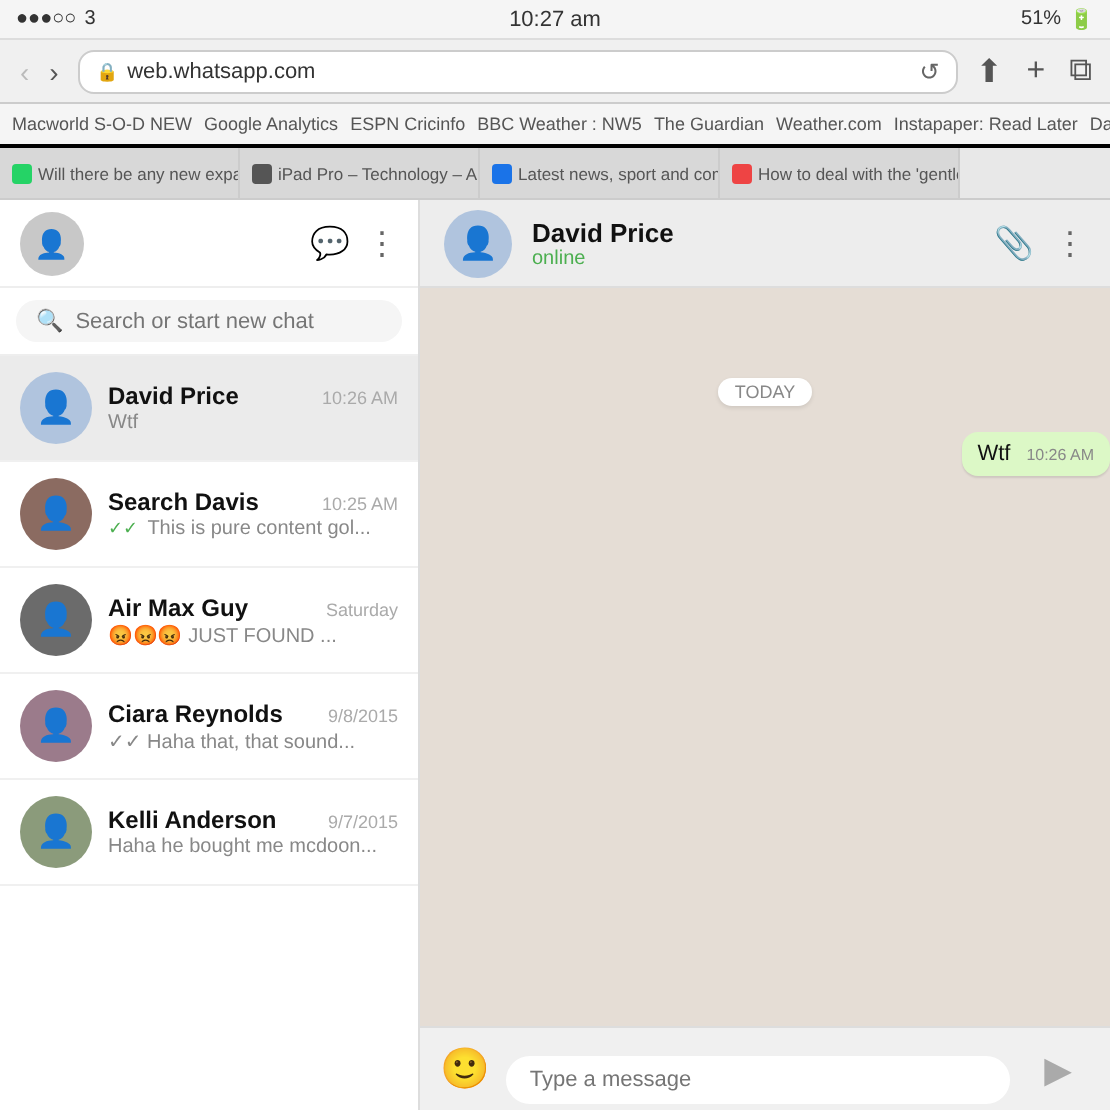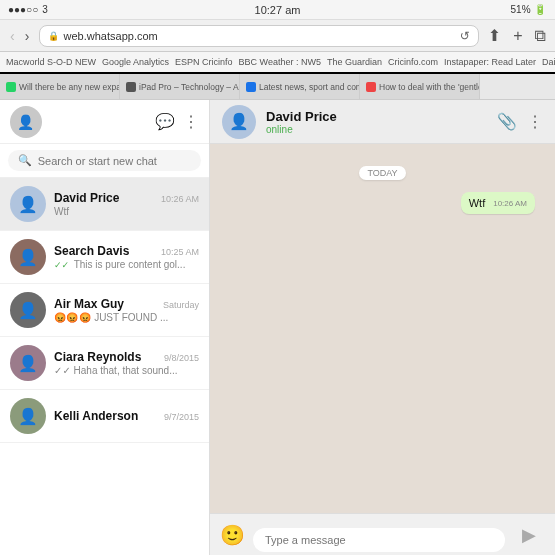--- a/index.html
+++ b/index.html
@@ -220,25 +220,26 @@
     }
     .chat-header-info { flex: 1; }
     .chat-header-name { font-size: 13px; font-weight: 600; color: #111; }
     .chat-header-status { font-size: 10px; color: #4CAF50; }
     .chat-header-icons { display: flex; gap: 10px; }
     .header-icon { font-size: 16px; color: #666; cursor: pointer; }
 
     
     .messages-area {
       flex: 1;
-      padding: 10px 20px;
+      padding: 10px 0;
       overflow-y: auto;
       display: flex;
       flex-direction: column;
       gap: 4px;
+      margin-top: 24px;
     }
     .date-separator {
       text-align: center;
       margin: 8px 0;
     }
     .date-pill {
       display: inline-block;
       background: #fff;
       color: #888;
       font-size: 9px;
@@ -331,21 +332,21 @@
   <button class="browser-action-btn">+</button>
   <button class="browser-action-btn">⧉</button>
 </div>
 
 <div class="bookmarks-bar">
   <span class="bookmark-item">Macworld S-O-D NEW</span>
   <span class="bookmark-item">Google Analytics</span>
   <span class="bookmark-item">ESPN Cricinfo</span>
   <span class="bookmark-item">BBC Weather : NW5</span>
   <span class="bookmark-item">The Guardian</span>
-  <span class="bookmark-item">Cricinfo.com</span>
+  <span class="bookmark-item">Weather.com</span>
   <span class="bookmark-item">Instapaper: Read Later</span>
   <span class="bookmark-item">Dailymotion</span>
 </div>
 
 <div class="tabs-bar">
   <div class="tab">
     <span class="tab-favicon"></span>
     <span>Will there be any new expans...</span>
   </div>
   <div class="tab">
@@ -447,20 +448,23 @@
       </div>
 
       <div class="chat-item">
         <div class="avatar" style="background:#8B9B7B;">
           <span style="color:#fff;">👤</span>
         </div>
         <div class="chat-info">
           <div class="chat-name-row">
             <span class="chat-name">Kelli Anderson</span>
             <span class="chat-time">9/7/2015</span>
+          </div>
+          <div class="chat-preview">
+            <span>Haha he bought me mcdoon...</span>
           </div>
         </div>
       </div>
 
     </div>
   </div>
 
   <div class="chat-panel">
 
     <div class="chat-header">

